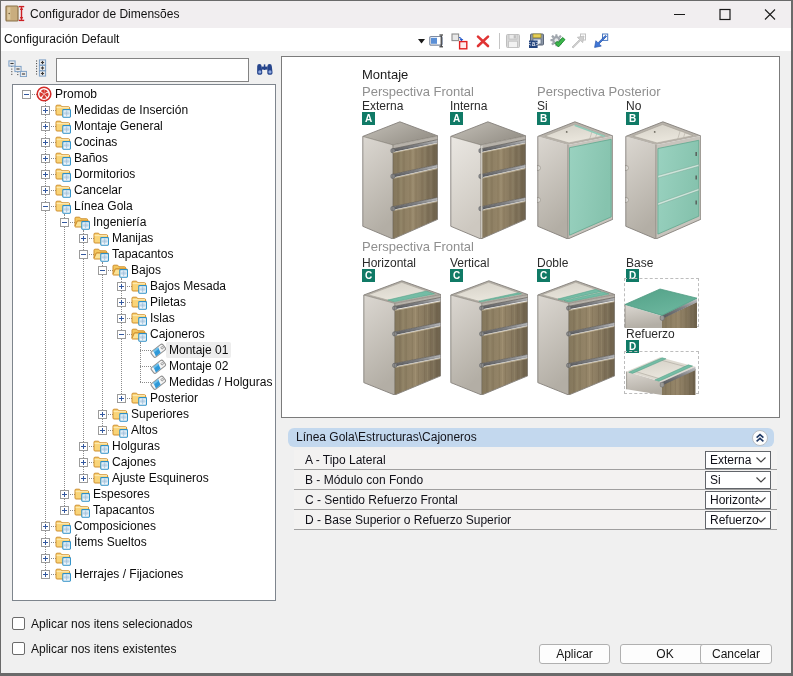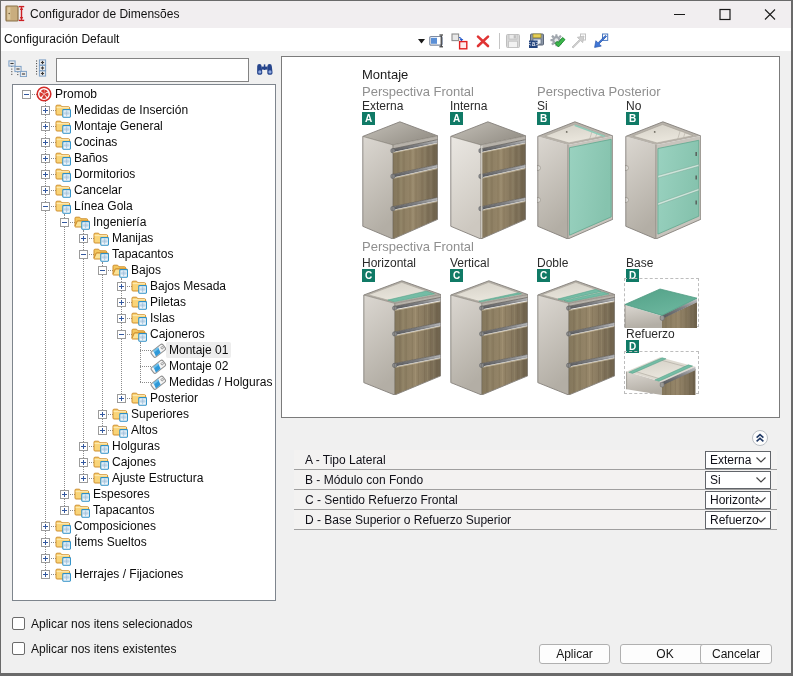--- a/index.html
+++ b/index.html
@@ -729,21 +729,21 @@
               <rect x="12" y="9.2" width="1.9" height="1.7"></rect>
               <rect x="9.3" y="11.6" width="1.9" height="1.7"></rect>
               <rect x="12" y="11.6" width="1.9" height="1.7"></rect>
             </g>
             <g stroke="#8fb4d4" stroke-width="0.7">
               <line x1="8.8" y1="11.2" x2="14.4" y2="11.2"></line>
               <line x1="11.6" y1="8.6" x2="11.6" y2="14.2"></line>
             </g>
           </g>
         </svg></div>
-      <div class="tl" style="left:112px;top:470px">Ajuste Estructura</div>
+      <div class="tl" style="left:112px;top:470px">Ajuste Esquineros</div>
       <div class="dh" style="left:64px;top:494px;width:11px"></div>
       <div class="exp" style="left:60px;top:490px">
         <div class="mh"></div>
         <div class="mv"></div>
       </div>
       <div style="position:absolute;left:74px;top:486px;width:16px;height:16px"><svg width="16" height="16" viewBox="0 0 16 16">
           <path d="M1 4.2 Q1 3.2 2 3.2 L5.6 3.2 L7 4.8 L13.6 4.8 Q14.6 4.8 14.6 5.8 L14.6 12 Q14.6 13 13.6 13 L2 13 Q1 13 1 12 Z" fill="#f9d478" stroke="#cf8f2e" stroke-width="1"></path>
           <path d="M1.6 5.6 L14 5.6" stroke="#fceBB5" stroke-width="1"></path>
           <g>
             <rect x="7.8" y="7.6" width="7.6" height="7.6" rx="0.6" fill="#fdfdfd" stroke="#2d8fc6" stroke-width="1.1"></rect>
@@ -1247,20 +1247,23 @@
         <line x1="71" y1="19.4" x2="71" y2="46" stroke="rgba(73,57,36,0.20)" stroke-width="0.7"></line>
         <polygon points="1.0,21.5 36.0,6.5 73.0,16.5 38.0,32.5" fill="#dedad1"></polygon>
         <polygon points="8.9,21.0 36.2,9.3 65.1,17.1 37.8,29.6" fill="url(#ivoryg)" stroke="#a8a399" stroke-width="0.6"></polygon>
         <polygon points="3.2,22.2 38.2,7.1 42.3,8.2 7.3,23.4" fill="#74bca5" stroke="#4f9c83" stroke-width="0.5"></polygon>
         <polygon points="35.0,31.6 70.0,15.7 65.6,14.5 30.6,30.3" fill="#74bca5" stroke="#4f9c83" stroke-width="0.5"></polygon>
         <polygon points="38,32.5 73,16.5 73,20 38,36" fill="url(#railg)"></polygon>
         <rect x="36.2" y="32.7" width="4" height="5" rx="1.6" fill="#9a9a98" stroke="#67676a" stroke-width="0.6"></rect>
         <line x1="1" y1="21.5" x2="1" y2="40" stroke="#8b867e" stroke-width="0.8"></line>
       </svg>
     </div>
+    <div class="phead">
+      <span>Línea Gola\Estructuras\Cajoneros</span>
+    </div>
     <div style="position:absolute;left:752px;top:430px"><svg width="16" height="16" viewBox="0 0 16 16">
         <circle cx="8" cy="8" r="7.5" fill="#fdfdfd" stroke="#b9bec4" stroke-width="1"></circle>
         <g fill="none" stroke="#1f3864" stroke-width="1.6">
           <path d="M4.6 7.6 L8 4.6 L11.4 7.6"></path>
           <path d="M4.6 11.4 L8 8.4 L11.4 11.4"></path>
         </g>
       </svg></div>
     <div class="prow" style="top:450px">
       <span>A - Tipo Lateral</span>
       <div class="dd">

